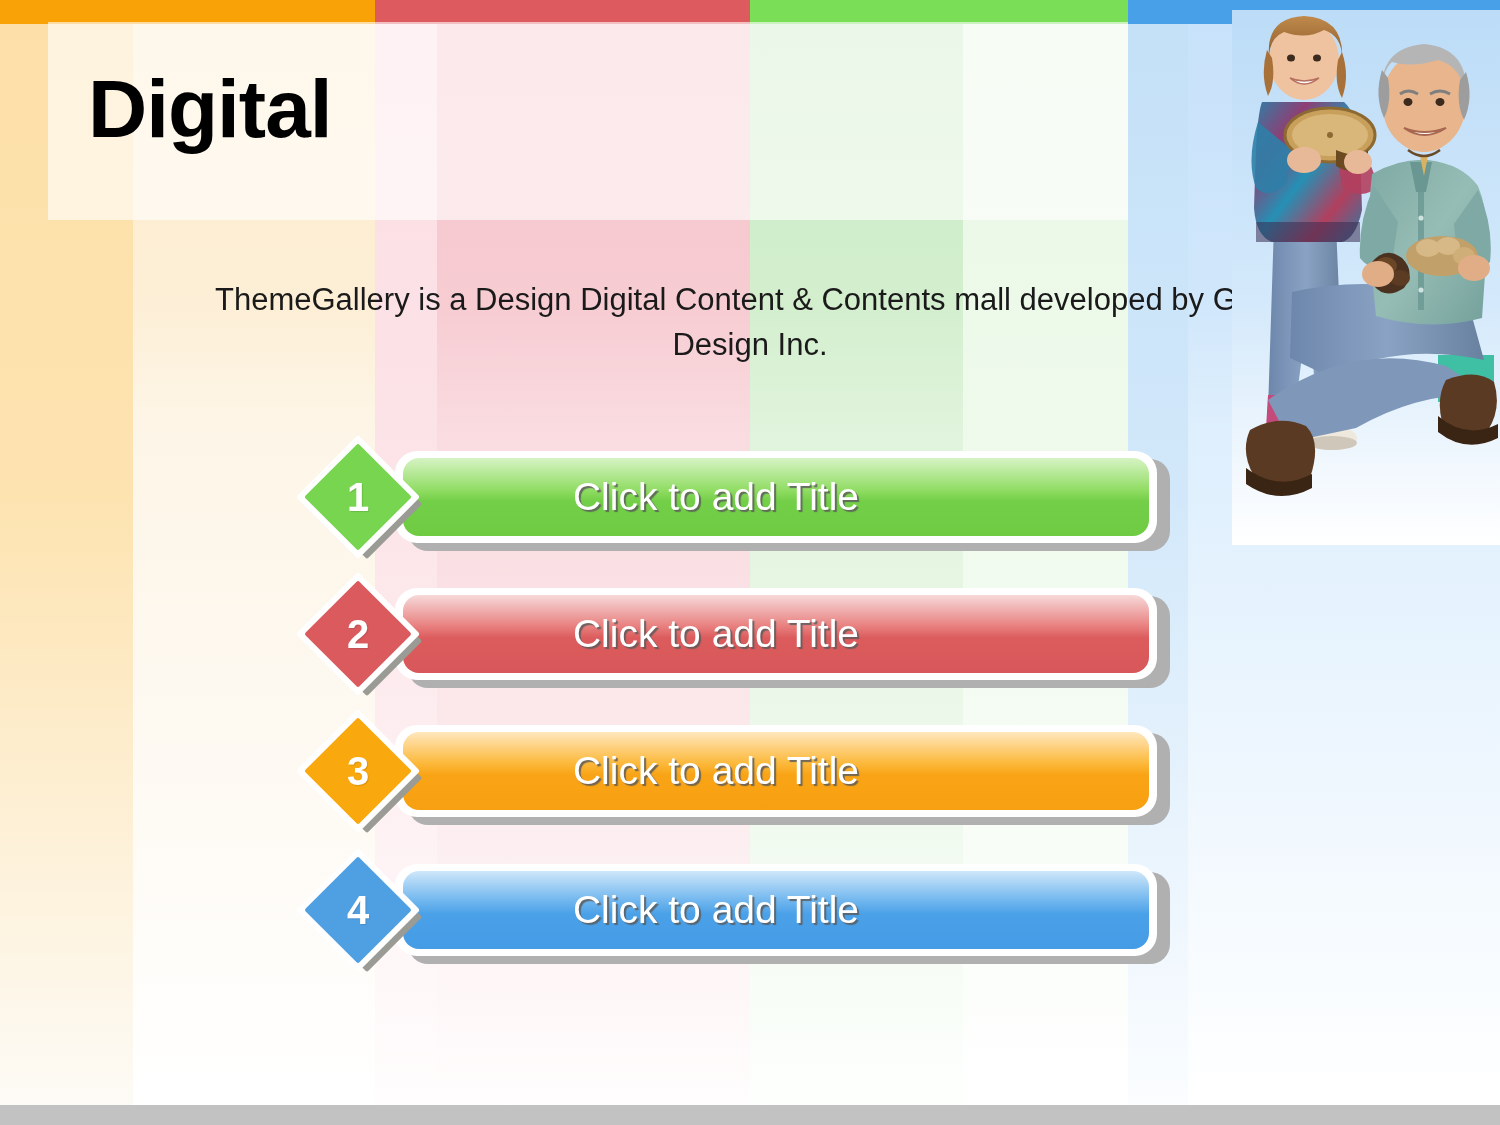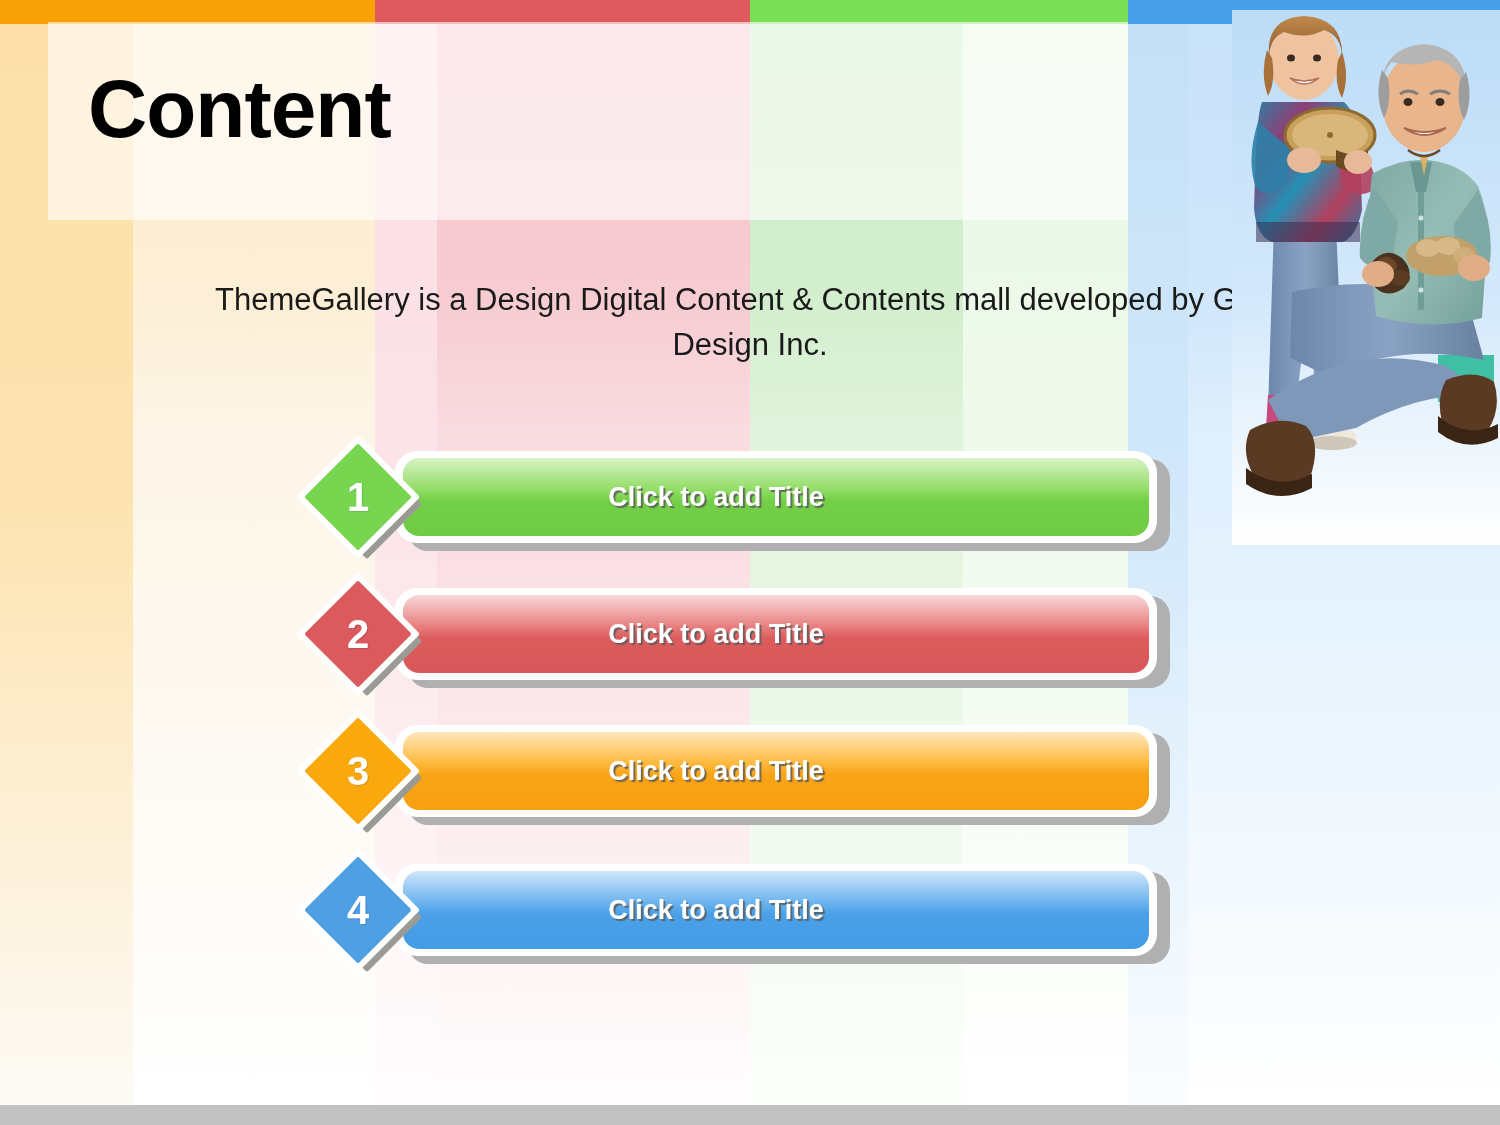--- a/index.html
+++ b/index.html
@@ -86,21 +86,21 @@
     position:absolute; left:95px; top:8px; width:762px; height:92px;
     background:#ffffff; border-radius:22px;
   }
   
   .bar-fill {
     position:absolute; left:103px; top:15px; width:746px; height:78px;
     border-radius:16px;
     display:flex; align-items:center; justify-content:center;
   }
   .bar-label {
-    font-size:27px; font-weight:bold; color:#ffffff;
+    font-size:39px; font-weight:normal; color:#ffffff;
     text-shadow: 2px 2px 1px rgba(90,90,90,.85);
     transform:translateX(-60px);
     white-space:nowrap;
   }
 
   
   .c-green  { background:linear-gradient(to bottom,#d7f3c4 0%,#8fdc62 42%,#74cf48 55%,#6ecb42 100%); }
   .c-red    { background:linear-gradient(to bottom,#f7d9d9 0%,#e8807f 40%,#dc5c5d 55%,#d8575a 100%); }
   .c-orange { background:linear-gradient(to bottom,#ffe7bd 0%,#fcb93c 40%,#f9a416 55%,#f7a011 100%); }
   .c-blue   { background:linear-gradient(to bottom,#cfe7fa 0%,#6cb4ee 40%,#4ba1e8 55%,#449ce6 100%); }
@@ -166,21 +166,21 @@
   </div>
 
   <div class="topstripe">
     <div class="seg ts-orange"></div>
     <div class="seg ts-red"></div>
     <div class="seg ts-green"></div>
     <div class="seg ts-blue"></div>
   </div>
 
   <div class="title-panel"></div>
-  <div class="title-text">Content</div>
+  <div class="title-text">Digital</div>
 
   <div class="subtitle">
     <span>ThemeGallery is a Design Digital Content &amp; Contents mall</span>
     <span>developed by Guild Design Inc.</span>
   </div>
 
   <div class="bars">
 
     <div class="barrow r1">
       <div class="bar-shadow"></div>

